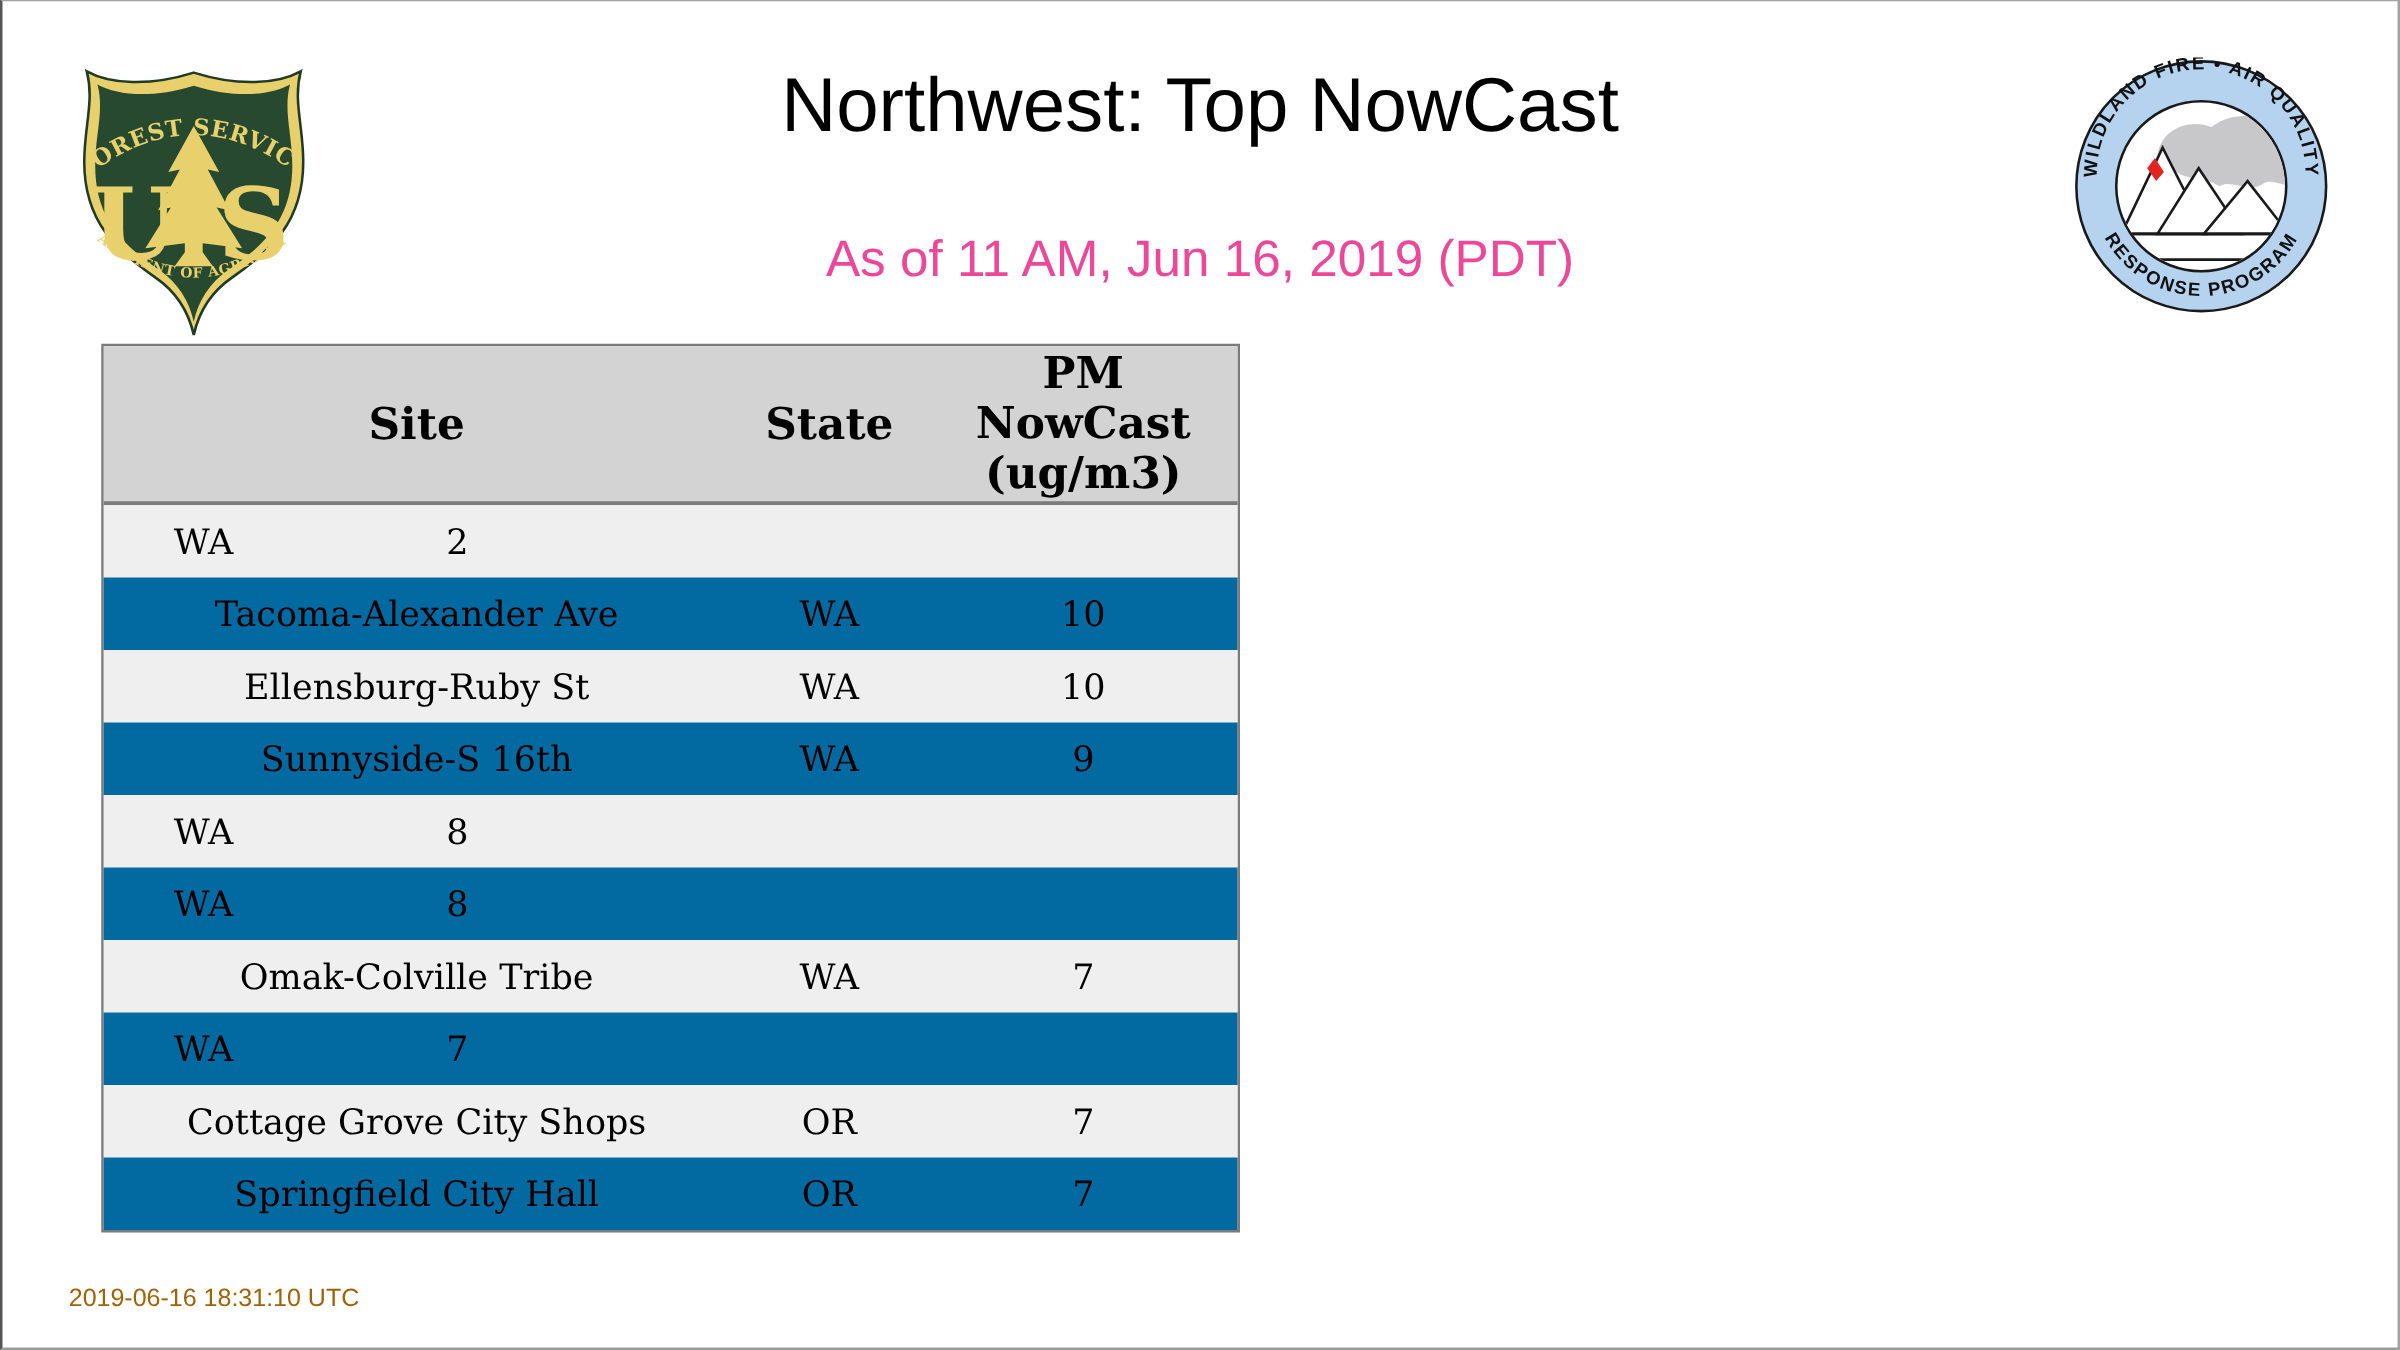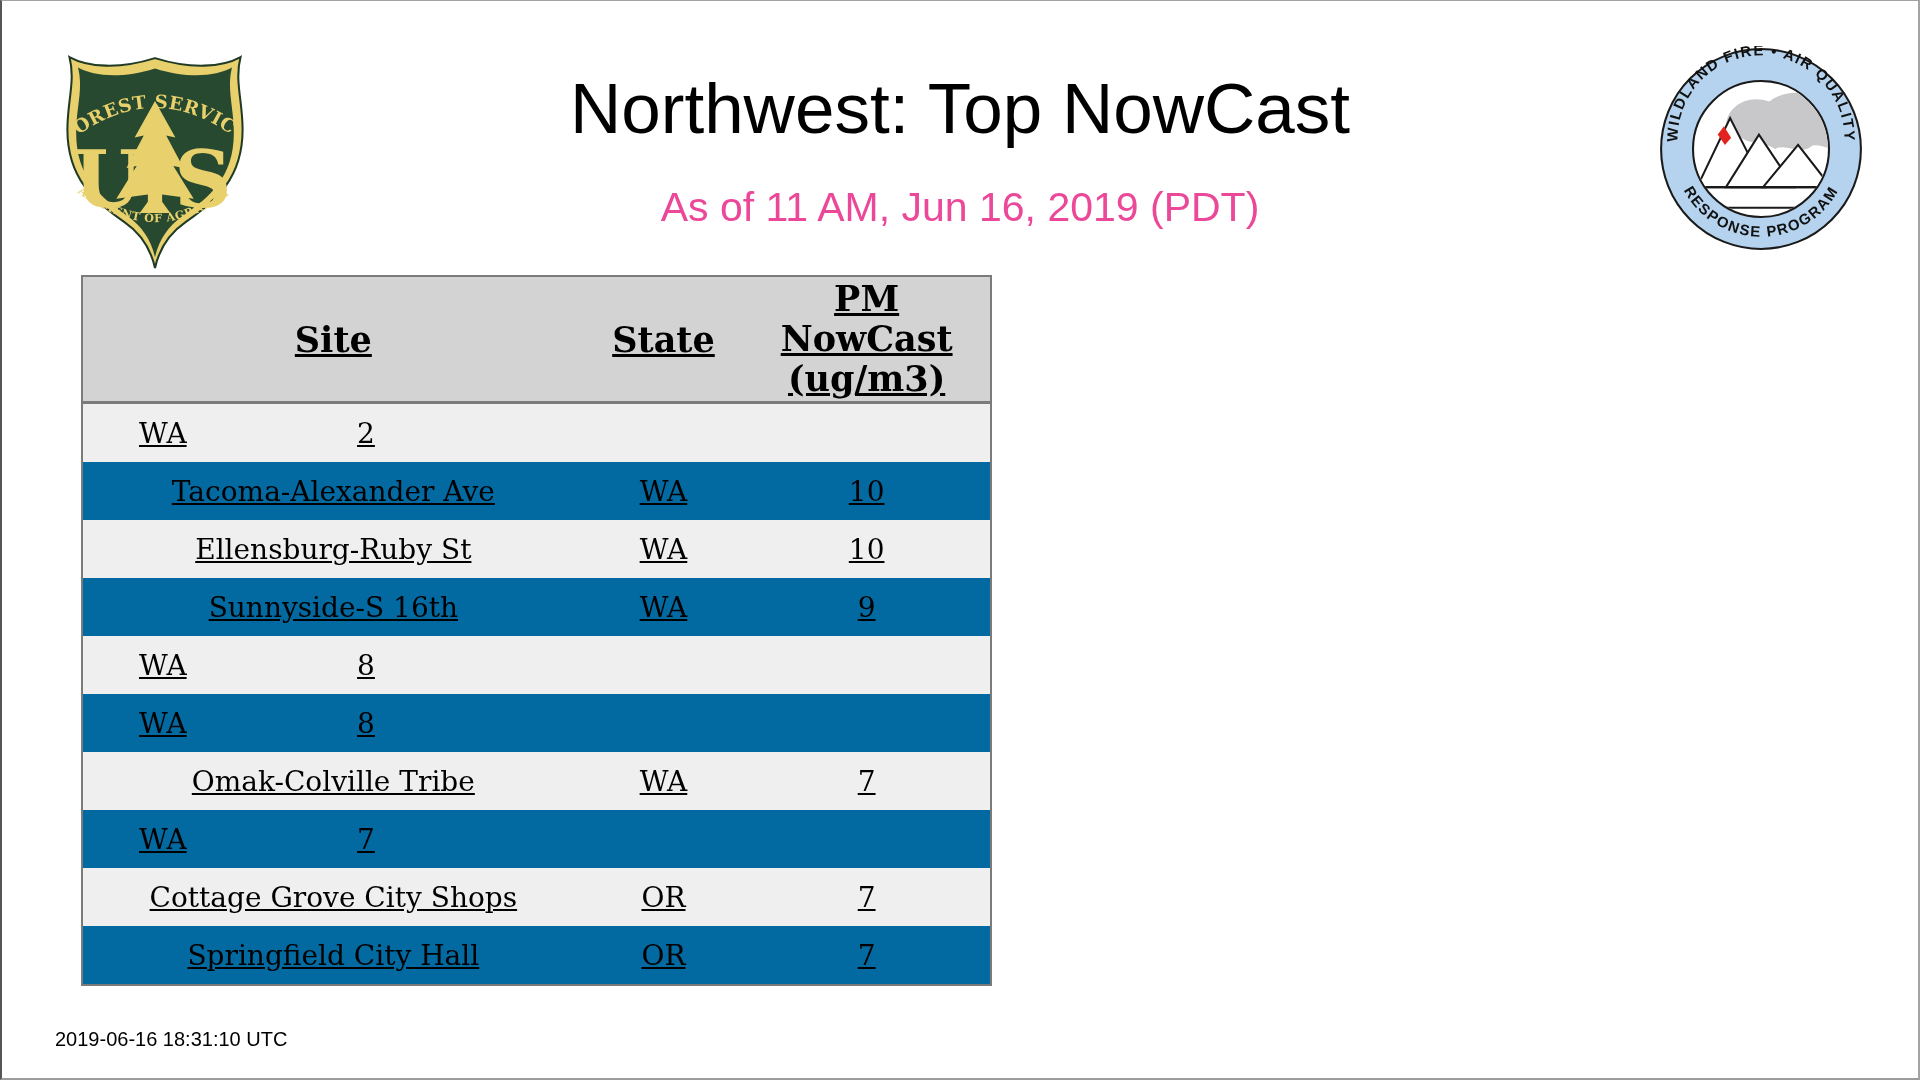--- a/index.html
+++ b/index.html
@@ -9,50 +9,50 @@
     font-family:"Liberation Sans", sans-serif;
   }
   .page-frame {
     position:absolute; inset:0; box-sizing:border-box; pointer-events:none;
     border-top:1px solid #a3a3a3;
     border-right:2px solid #a3a3a3;
     border-bottom:2px solid #9b9b9b;
     border-left:2px solid #565656;
   }
   .page-title {
-    position:absolute; top:73px; left:0; width:100%;
-    text-align:center; font-size:71px; line-height:1; color:#000;
+    position:absolute; top:54px; left:0; width:100%;
+    text-align:center; font-size:61px; line-height:1; color:#000;
   }
   .page-subtitle {
     position:absolute; top:187px; left:0; width:100%;
     text-align:center; font-size:41px; line-height:1; color:#ec4899;
   }
   .fs-logo { position:absolute; left:53px; top:52px; width:204px; height:219px; }
   .wf-logo { position:absolute; left:1658px; top:46px; width:206px; height:206px; }
 
   .nowcast-table {
     position:absolute; left:81px; top:275px; width:911px;
     box-sizing:border-box; border:2px solid #7b7b7b; background:#ffffff;
     font-family:"DejaVu Serif", serif; color:#000;
   }
   .thead {
     display:flex; background:#d3d3d3; border-bottom:3px solid #7b7b7b;
     height:124px; font-weight:bold; font-size:35px;
   }
-  .th, .td { display:flex; align-items:center; justify-content:center; text-align:center;text-decoration:underline; }
+  .th, .td { display:flex; align-items:center; justify-content:center; text-align:center; }
   .col-site  { width:55.2%; }
   .col-state { width:17.6%; }
   .col-pm    { width:27.2%; }
   .pm-stack { line-height:40px; }
   .tr { display:flex; height:58px; font-size:28px; background:#0369a1; }
   .tr:nth-child(odd) { background:#efefef; }
 
   .footer-stamp {
     position:absolute; left:55px; top:1029px;
-    font-size:20px; color:#000000; line-height:1;
+    font-size:20px; color:#a16207; line-height:1;
   }
 </style>
 </head>
 <body>
 
 <div class="page-frame"></div>
 
 <svg class="fs-logo" viewBox="0 0 200 215" aria-hidden="true">
   <defs>
     <path id="fs-arc-top" d="M 30 78 Q 100 32 170 78"></path>

